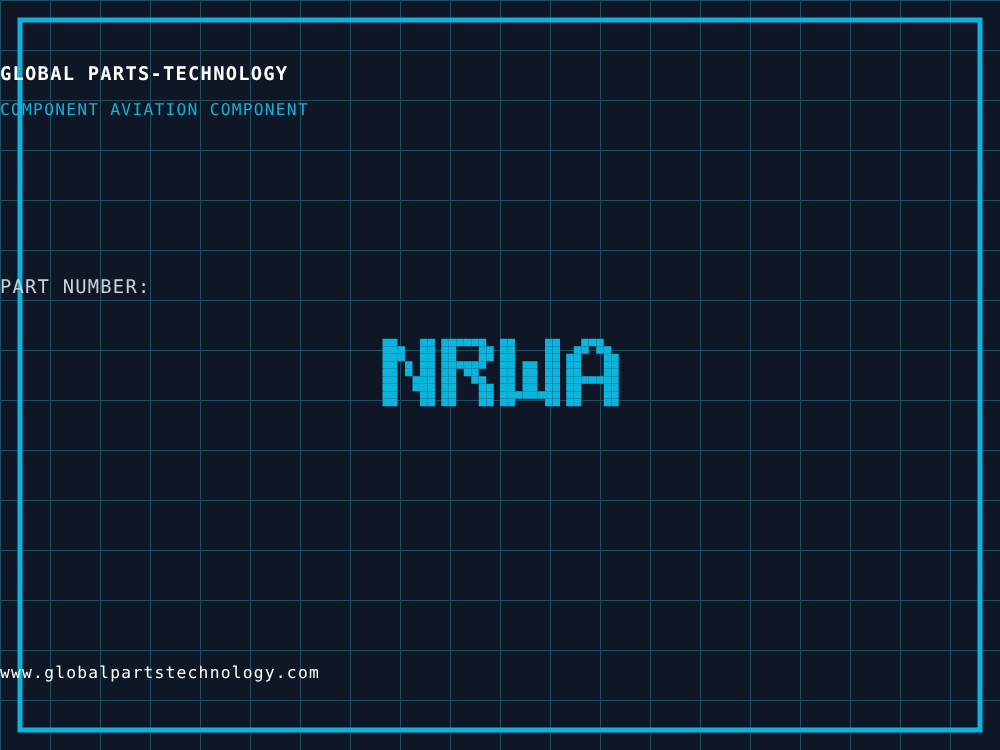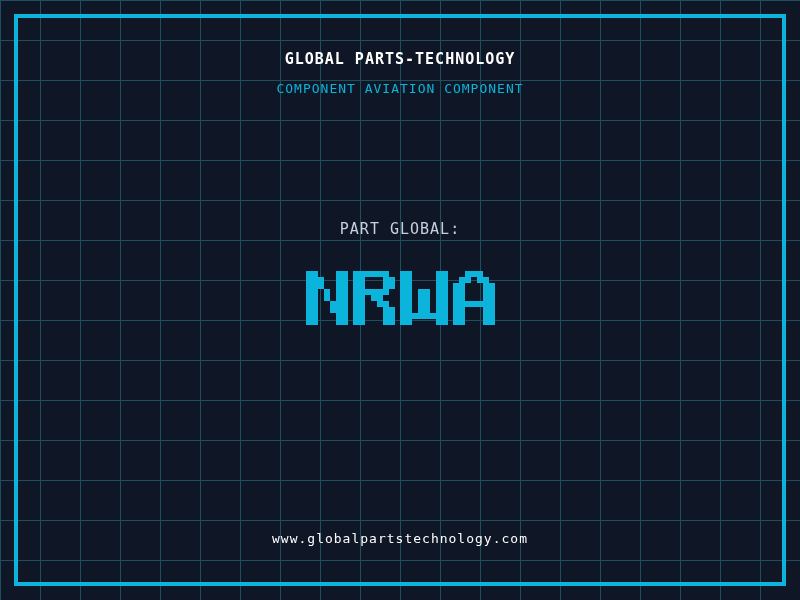--- a/index.html
+++ b/index.html
@@ -23,21 +23,21 @@
   }
   .frame {
     position: absolute;
     left: 14px; top: 14px; right: 14px; bottom: 14px;
     border: 4px solid var(--accent);
     pointer-events: none;
   }
   .centered-line {
     position: absolute;
     left: 0; right: 0;
-    text-align: center;
+    text-align: left;
     white-space: pre;
   }
   .company-name {
     top: 50px;
     font-size: 15px;
     font-weight: bold;
     letter-spacing: 1px;
     color: var(--text-primary);
   }
   .company-subtitle {
@@ -76,21 +76,21 @@
 </style>
 </head>
 <body>
 
 <div class="frame"></div>
 
 <div class="centered-line company-name">GLOBAL PARTS-TECHNOLOGY</div>
 
 <div class="centered-line company-subtitle">COMPONENT AVIATION COMPONENT</div>
 
-<div class="centered-line part-label">PART GLOBAL:</div>
+<div class="centered-line part-label">PART NUMBER:</div>
 
 <div class="part-value">
     <div class="pxletter" style="width: 42px; height: 54px;">
       <div class="pxcell" style="left: 0px; top: 0px;"></div>
       <div class="pxcell" style="left: 6px; top: 0px;"></div>
       <div class="pxcell" style="left: 30px; top: 0px;"></div>
       <div class="pxcell" style="left: 36px; top: 0px;"></div>
       <div class="pxcell" style="left: 0px; top: 6px;"></div>
       <div class="pxcell" style="left: 6px; top: 6px;"></div>
       <div class="pxcell" style="left: 12px; top: 6px;"></div>

